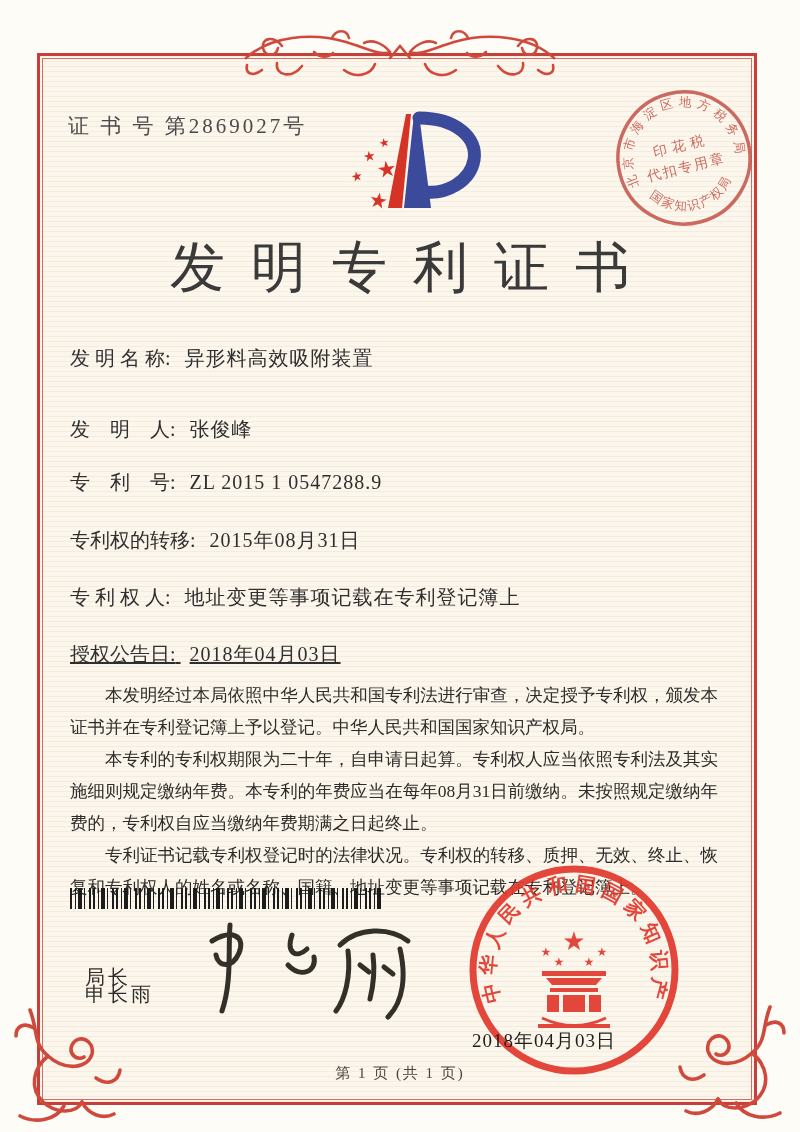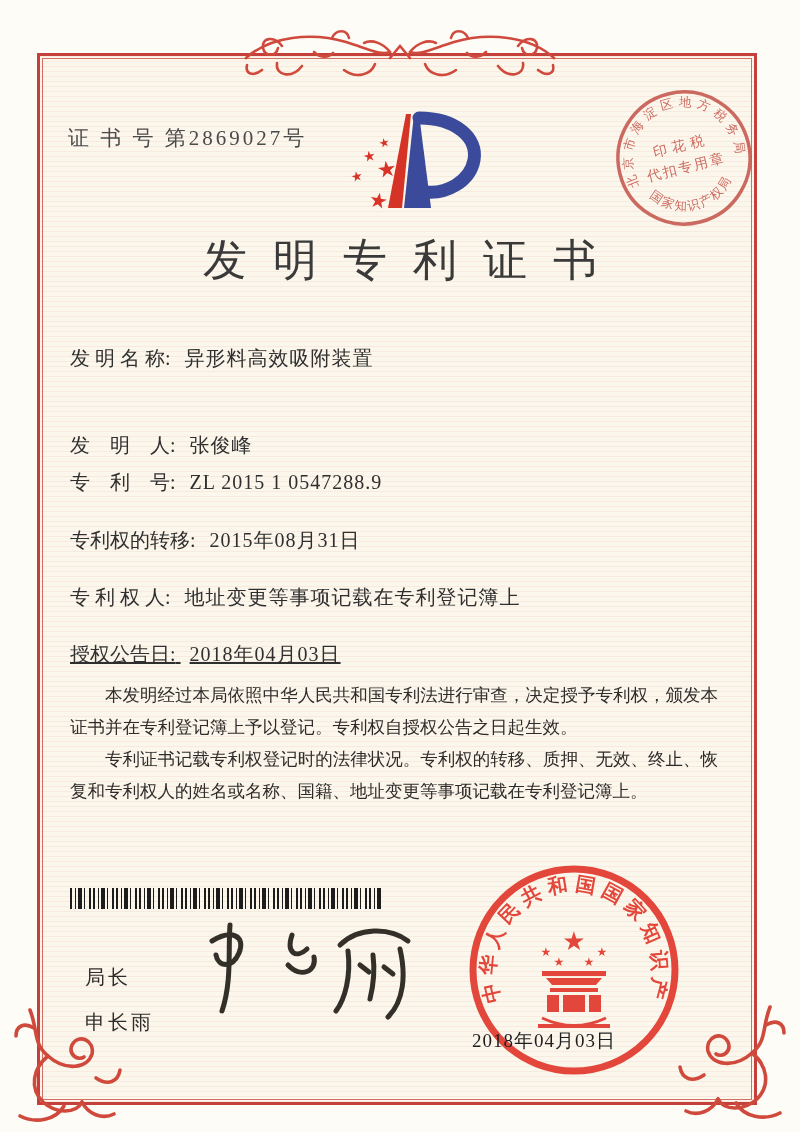--- a/index.html
+++ b/index.html
@@ -18,54 +18,54 @@
   }
   .frame::after{
     content:"";position:absolute;inset:2px;border:1px solid rgba(197,64,58,0.75);
   }
   .ornament{position:absolute;pointer-events:none;}
   .ornament.top{left:240px;top:26px;width:320px;height:64px;}
   .ornament.bl{left:8px;top:1008px;width:118px;height:124px;}
   .ornament.br{left:674px;top:1005px;width:118px;height:124px;transform:scaleX(-1);}
 
   .cert-number{
-    position:absolute;left:68px;top:124px;font-size:21px;letter-spacing:3px;color:#4a4a4a;
+    position:absolute;left:68px;top:112px;font-size:21px;letter-spacing:3px;color:#4a4a4a;
   }
   .logo{position:absolute;left:318px;top:104px;width:172px;height:122px;}
   .tax-stamp{position:absolute;left:600px;top:74px;width:168px;height:168px;transform:rotate(-14deg);opacity:.88;}
   .tax-stamp text{fill:#c5574d;font-family:"Liberation Serif","DejaVu Serif",serif;}
 
   .title{
     position:absolute;left:0;top:231px;width:100%;text-align:center;
-    font-size:44px;font-weight:500;color:#3a3a3a;letter-spacing:26px;text-indent:26px;
+    font-size:55px;font-weight:500;color:#3a3a3a;letter-spacing:26px;text-indent:26px;
   }
 
   .fields{position:absolute;left:70px;top:0;width:660px;}
   .field{position:absolute;left:0;font-size:20px;color:#2f2f2f;white-space:nowrap;}
   .field .val{margin-left:9px;letter-spacing:1px;margin-top:8px;}
-  .f0{top:345px;} .f1{top:432px;} .f2{top:469px;text-align:right;} .f3{top:527px;} .f4{top:584px;} .f5{top:641px;text-decoration:underline;}
+  .f0{top:345px;} .f1{top:416px;} .f2{top:469px;text-align:right;} .f3{top:527px;} .f4{top:584px;} .f5{top:641px;text-decoration:underline;}
 
   .body-text{
     position:absolute;left:70px;top:679px;width:648px;
     font-size:17.5px;line-height:32px;text-align:justify;color:#2e2c2a;
   }
   .body-text p{margin:0;text-indent:2em;}
 
   .barcode{
     position:absolute;left:70px;top:888px;width:312px;height:21px;
     background-image:repeating-linear-gradient(90deg,
       #1c1c1c 0 2px,transparent 2px 5px,
       #1c1c1c 5px 6px,transparent 6px 8px,
       #1c1c1c 8px 12px,transparent 12px 14px,
       #1c1c1c 14px 15px,transparent 15px 19px,
       #1c1c1c 19px 21px,transparent 21px 23px);
   }
 
   .director-title{position:absolute;left:85px;top:964px;font-size:20px;letter-spacing:3px;color:#2f2d2a;}
-  .director-name{position:absolute;left:85px;top:981px;font-size:20px;letter-spacing:3px;color:#2f2d2a;margin-top:28px;}
+  .director-name{position:absolute;left:85px;top:981px;font-size:20px;letter-spacing:3px;color:#2f2d2a;}
   .signature{position:absolute;left:168px;top:903px;width:275px;height:125px;}
 
   .main-seal{position:absolute;left:462px;top:858px;width:224px;height:224px;opacity:.93;}
   .main-seal text{fill:#e23a2e;font-family:"Liberation Serif","DejaVu Serif",serif;}
   .seal-date{
     position:absolute;left:472px;top:1028px;font-size:19px;letter-spacing:1px;color:#1e1e1e;z-index:5;
   }
   .footer{
     position:absolute;left:0;top:1064px;width:100%;text-align:center;
     font-size:15px;letter-spacing:2px;color:#4a463f;
@@ -178,21 +178,22 @@
       <span class="lab">专 利 权 人:</span>
       <span class="val">地址变更等事项记载在专利登记簿上</span>
     </div>
     <div class="field f5">
       <span class="lab">授权公告日:</span>
       <span class="val">2018年04月03日</span>
     </div>
   </div>
 
   <div class="body-text">
-    <p>本发明经过本局依照中华人民共和国专利法进行审查，决定授予专利权，颁发本证书并在专利登记簿上予以登记。专利权自授权公告之日起生效。</p>
+    <p>本发明经过本局依照中华人民共和国专利法进行审查，决定授予专利权，颁发本证书并在专利登记簿上予以登记。中华人民共和国国家知识产权局。</p>
+    <p>本专利的专利权期限为二十年，自申请日起算。专利权人应当依照专利法及其实施细则规定缴纳年费。本专利的年费应当在每年08月31日前缴纳。未按照规定缴纳年费的，专利权自应当缴纳年费期满之日起终止。</p>
     <p>专利证书记载专利权登记时的法律状况。专利权的转移、质押、无效、终止、恢复和专利权人的姓名或名称、国籍、地址变更等事项记载在专利登记簿上。</p>
   </div>
 
   <div class="barcode"></div>
 
   <div class="director-title">局长</div>
   <div class="director-name">申长雨</div>
 
   <svg class="signature" viewBox="0 0 275 125">
     <g fill="none" stroke="#33302a" stroke-width="5" stroke-linecap="round">
@@ -229,14 +230,15 @@
       <rect x="85" y="137" width="12" height="17"></rect>
       <rect x="101" y="137" width="22" height="17"></rect>
       <rect x="127" y="137" width="12" height="17"></rect>
       <path d="M80,160 q32,15 64,0" fill="none" stroke="#e23a2e" stroke-width="3"></path>
       <rect x="76" y="166" width="72" height="4"></rect>
     </g>
   </svg>
 
   <div class="seal-date">2018年04月03日</div>
 
+  <div class="footer">第 1 页 (共 1 页)</div>
 
 </div>
 
 </body></html>

